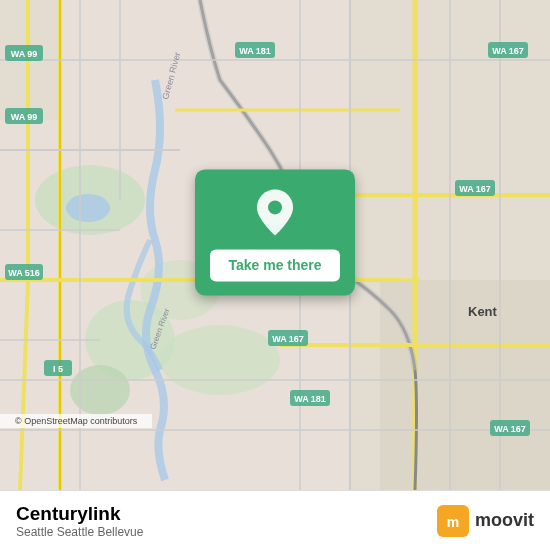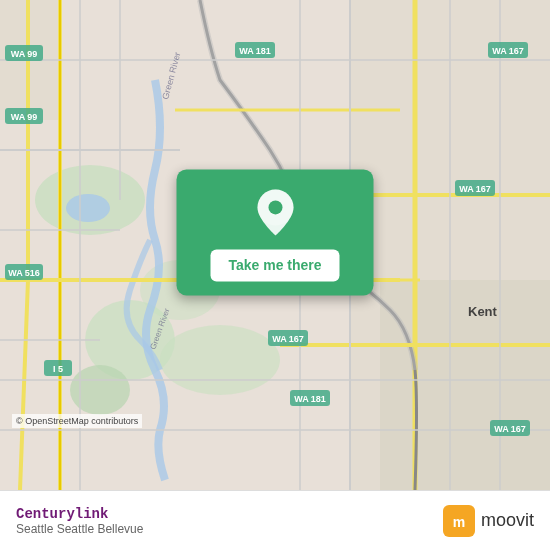--- a/index.html
+++ b/index.html
@@ -30,63 +30,62 @@
       padding: 0 16px;
       border-top: 1px solid #ddd;
     }
 
     #location-info {
       display: flex;
       flex-direction: column;
     }
 
     #location-name {
-      font-size: 14px;
+      font-size: 19px;
       font-weight: 600;
-      color: #701a75;
-      font-family: Liberation Mono, monospace;
+      color: #000000;
     }
 
     #location-region {
       font-size: 12px;
       color: #666;
     }
 
     #moovit-logo {
       display: flex;
       align-items: center;
       gap: 6px;
     }
 
     .moovit-text {
       font-size: 18px;
-      font-weight: 400;
+      font-weight: 700;
       color: #333;
     }
 
     
     #attribution {
       position: absolute;
       bottom: 62px;
-      left: 12px;
+      left: 0;
       background: rgba(255,255,255,0.75);
       font-size: 9px;
       color: #444;
-      padding: 2px 4px;
+      padding: 2px 15px;
     }
 
     
     #take-me-there-card {
       position: absolute;
       top: 50%;
       left: 50%;
       transform: translate(-50%, -60%);
       background: #3aaa6e;
       border-radius: 10px;
-      width: 197px;
+      width: 160px;
       padding: 18px 16px 14px 16px;
       display: flex;
       flex-direction: column;
       align-items: center;
       gap: 12px;
       box-shadow: 0 4px 12px rgba(0,0,0,0.3);
     }
 
     #take-me-there-btn {
       background: #fff;

